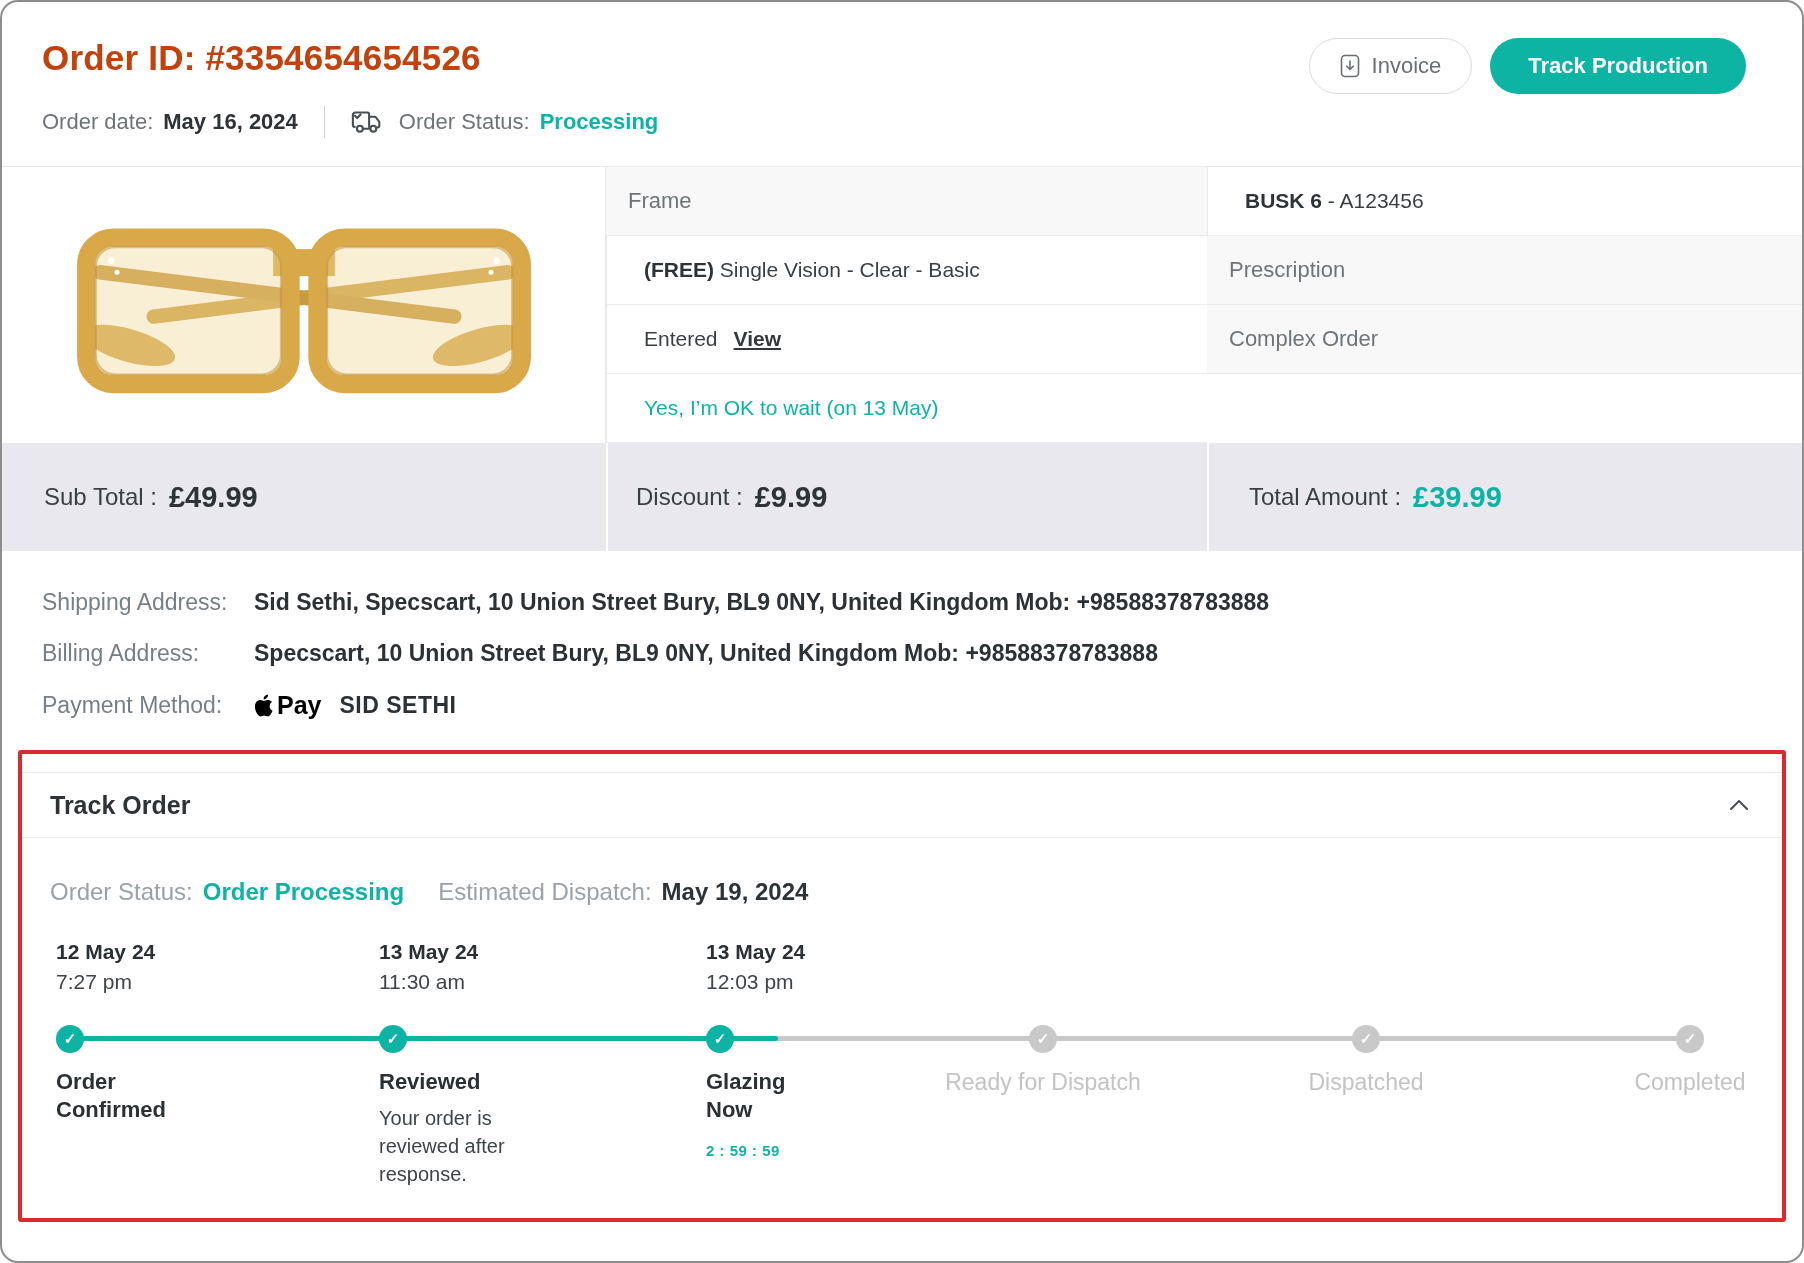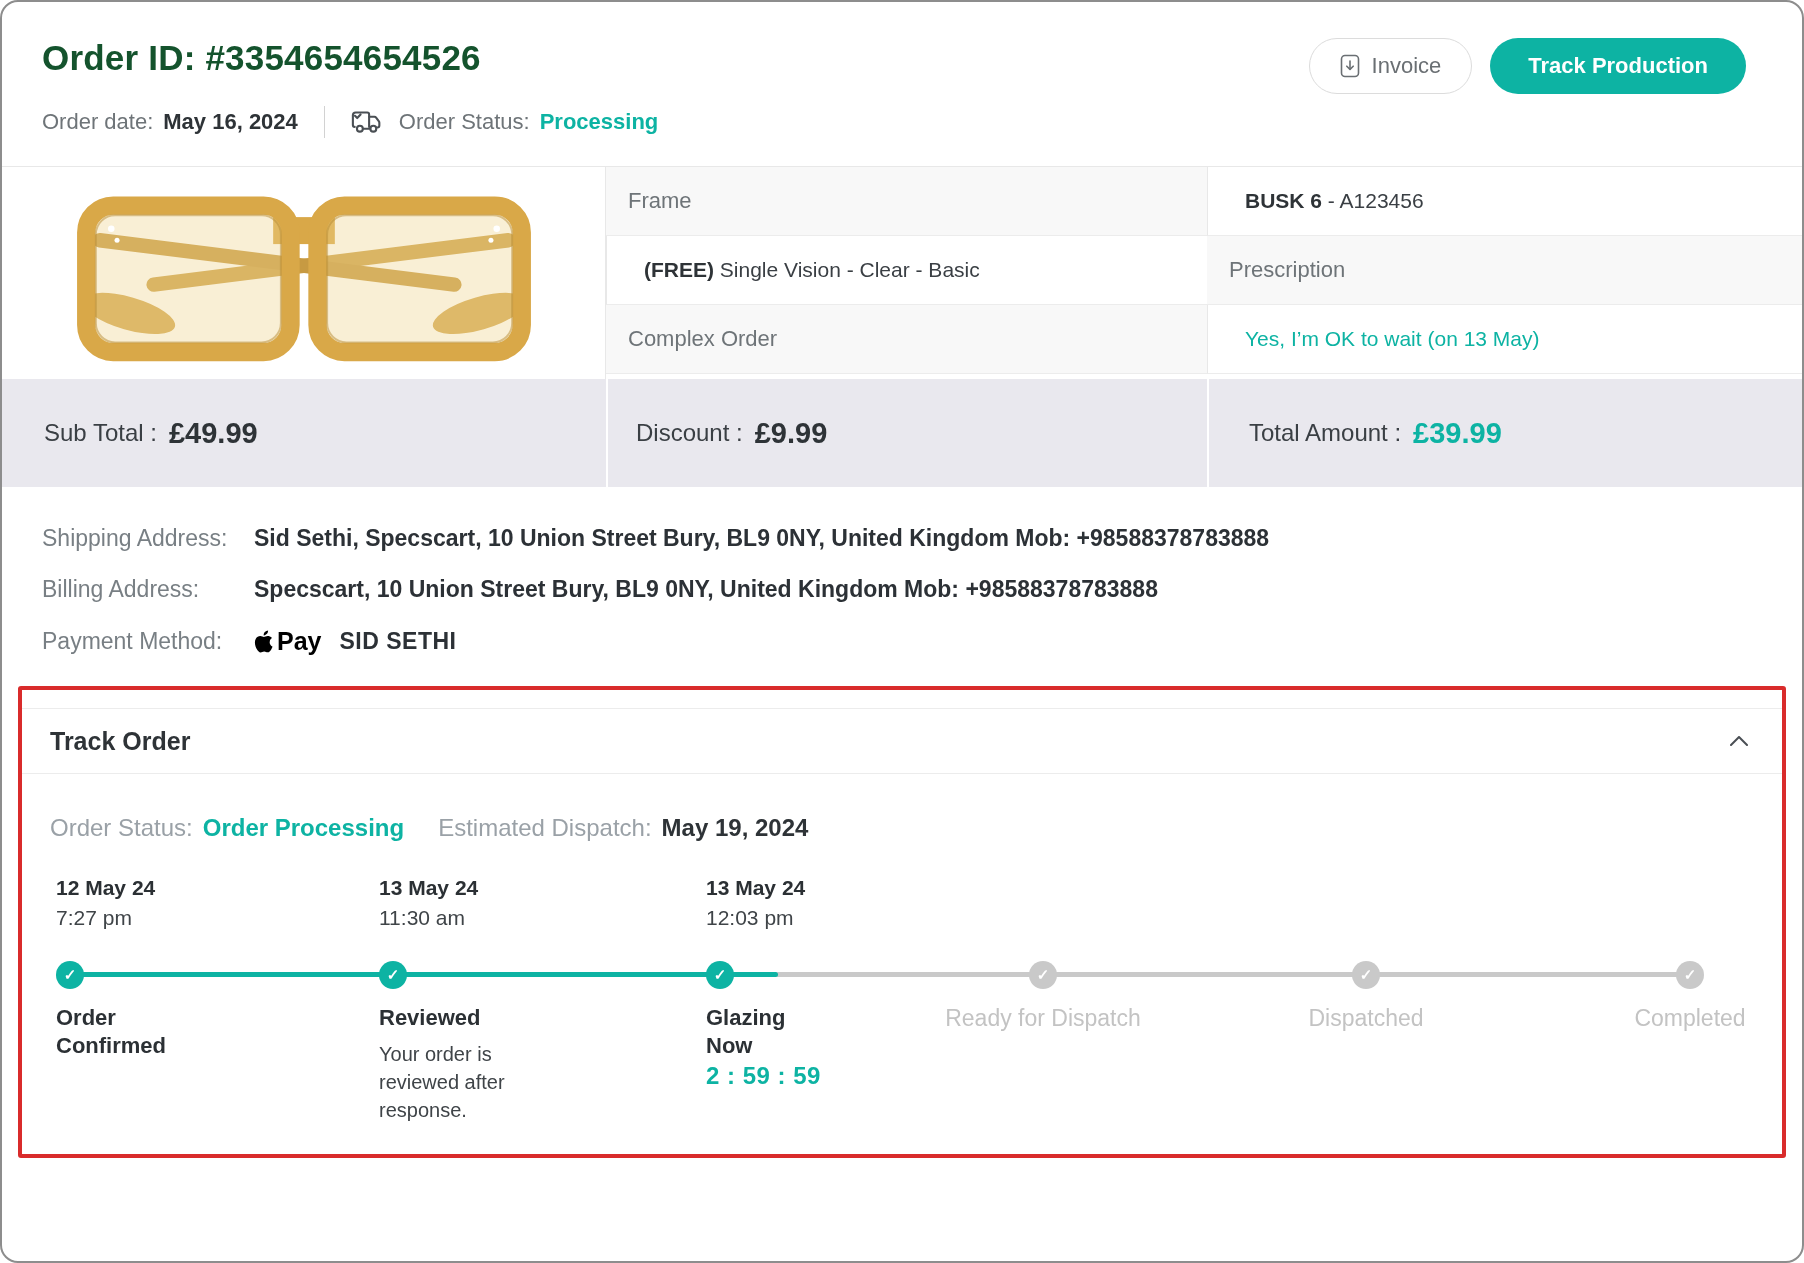--- a/index.html
+++ b/index.html
@@ -5,21 +5,21 @@
   * { box-sizing: border-box; margin: 0; padding: 0; }
   html,body { background:#fff; }
   body { font-family:"Liberation Sans", sans-serif; color:#3a3f44; }
   .page {
     position:relative; width:1804px; height:1263px;
     border:2px solid #8d8d8d; border-radius:18px; overflow:hidden; background:#fff;
   }
 
   
   .header { display:flex; justify-content:space-between; align-items:flex-start; padding:36px 56px 0 40px; }
-  .page-title { font-size:35px; font-weight:700; color:#14532d; letter-spacing:.2px; }
+  .page-title { font-size:35px; font-weight:700; color:#c2410c; letter-spacing:.2px; }
   .meta-row { display:flex; align-items:center; margin-top:28px; font-size:22px; color:#6e7478; }
   .meta-row .val { font-weight:700; color:#2e3337; margin-left:10px; }
   .meta-divider { width:1px; height:32px; background:#d2d2d2; margin:0 26px; }
   .truck-icon { margin-right:14px; display:flex; }
   .status-val { color:#0db3a3; font-weight:700; margin-left:10px; }
   .btn-group { display:flex; gap:18px; margin-top:0; }
   .btn { height:56px; border-radius:28px; display:flex; align-items:center; justify-content:center; font-size:22px; cursor:pointer; }
   .btn-invoice { border:1px solid #dcdcdc; background:#fff; color:#6a6f73; padding:0 30px; gap:12px; }
   .btn-track { background:#0db3a3; color:#fff; font-weight:700; padding:0 38px; }
 
@@ -65,21 +65,21 @@
   .tl-line { position:absolute; top:96px; height:5px; border-radius:3px; background:#c9c9c9; left:20px; width:1622px; }
   .tl-line-progress { position:absolute; top:96px; height:5px; border-radius:3px; background:#0db3a3; left:20px; width:708px; }
   .tl-date { position:absolute; top:0; font-size:21px; font-weight:700; color:#2b3034; white-space:nowrap; }
   .tl-time { position:absolute; top:30px; font-size:21px; color:#3f4448; white-space:nowrap; }
   .tl-dot { position:absolute; top:85px; width:28px; height:28px; border-radius:50%; transform:translateX(-50%); display:flex; align-items:center; justify-content:center; color:#fff; font-size:15px; font-weight:700; }
   .tl-dot.done { background:#0db3a3; }
   .tl-dot.pending { background:#c9c9c9; }
   .tl-label { position:absolute; top:128px; font-size:22px; font-weight:700; color:#2b3034; line-height:1.25; }
   .tl-label.pending { color:#c3c3c3; font-weight:400; font-size:23px; transform:translateX(-50%); white-space:nowrap; }
   .tl-desc { position:absolute; top:164px; font-size:20px; color:#3f4448; line-height:1.4; width:196px; }
-  .tl-count { position:absolute; top:186px; font-size:24px; font-weight:700; color:#0db3a3; letter-spacing:.5px; }
+  .tl-count { position:absolute; top:202px; font-size:15px; font-weight:700; color:#0db3a3; letter-spacing:.5px; }
   svg { display:block; }
 </style>
 </head>
 <body>
 
 <div class="page">
 
   <div class="header">
     <div>
       <div class="page-title">Order ID: #3354654654526</div>
@@ -143,20 +143,24 @@
       <b>BUSK 6</b>
         <span style="white-space:pre"> - A123456</span>
     </div>
 
     <div class="value-cell">
       <b>(FREE)</b>
         <span style="white-space:pre"> Single Vision - Clear - Basic</span>
     </div>
 
     <div class="label-cell">Prescription</div>
+    <div class="value-cell">
+      <span>Entered</span>
+      <span class="view-link">View</span>
+    </div>
 
     <div class="label-cell">Complex Order</div>
     <div class="value-cell teal-text">Yes, I’m OK to wait (on 13 May)</div>
   </div>
 
   <div class="totals">
     <div class="cell-1">
       <span>Sub Total :</span>
       <span class="amount">£49.99</span>
     </div>

